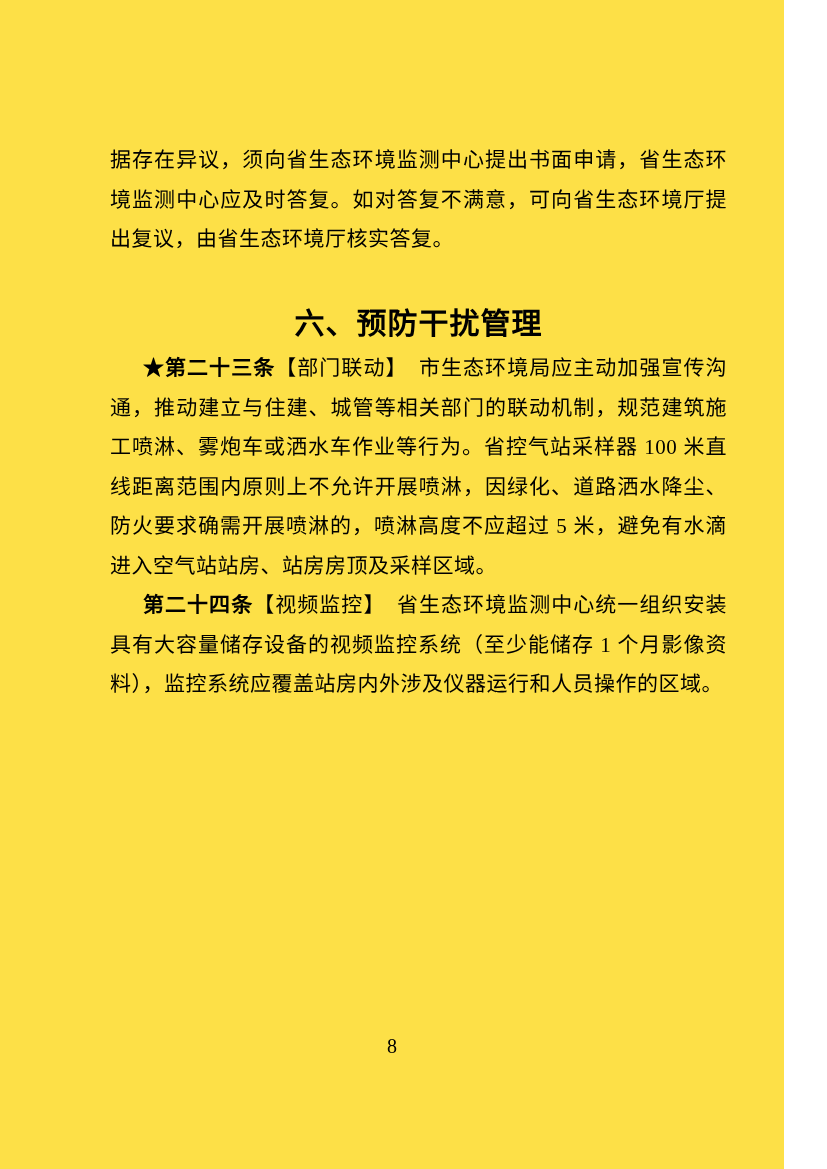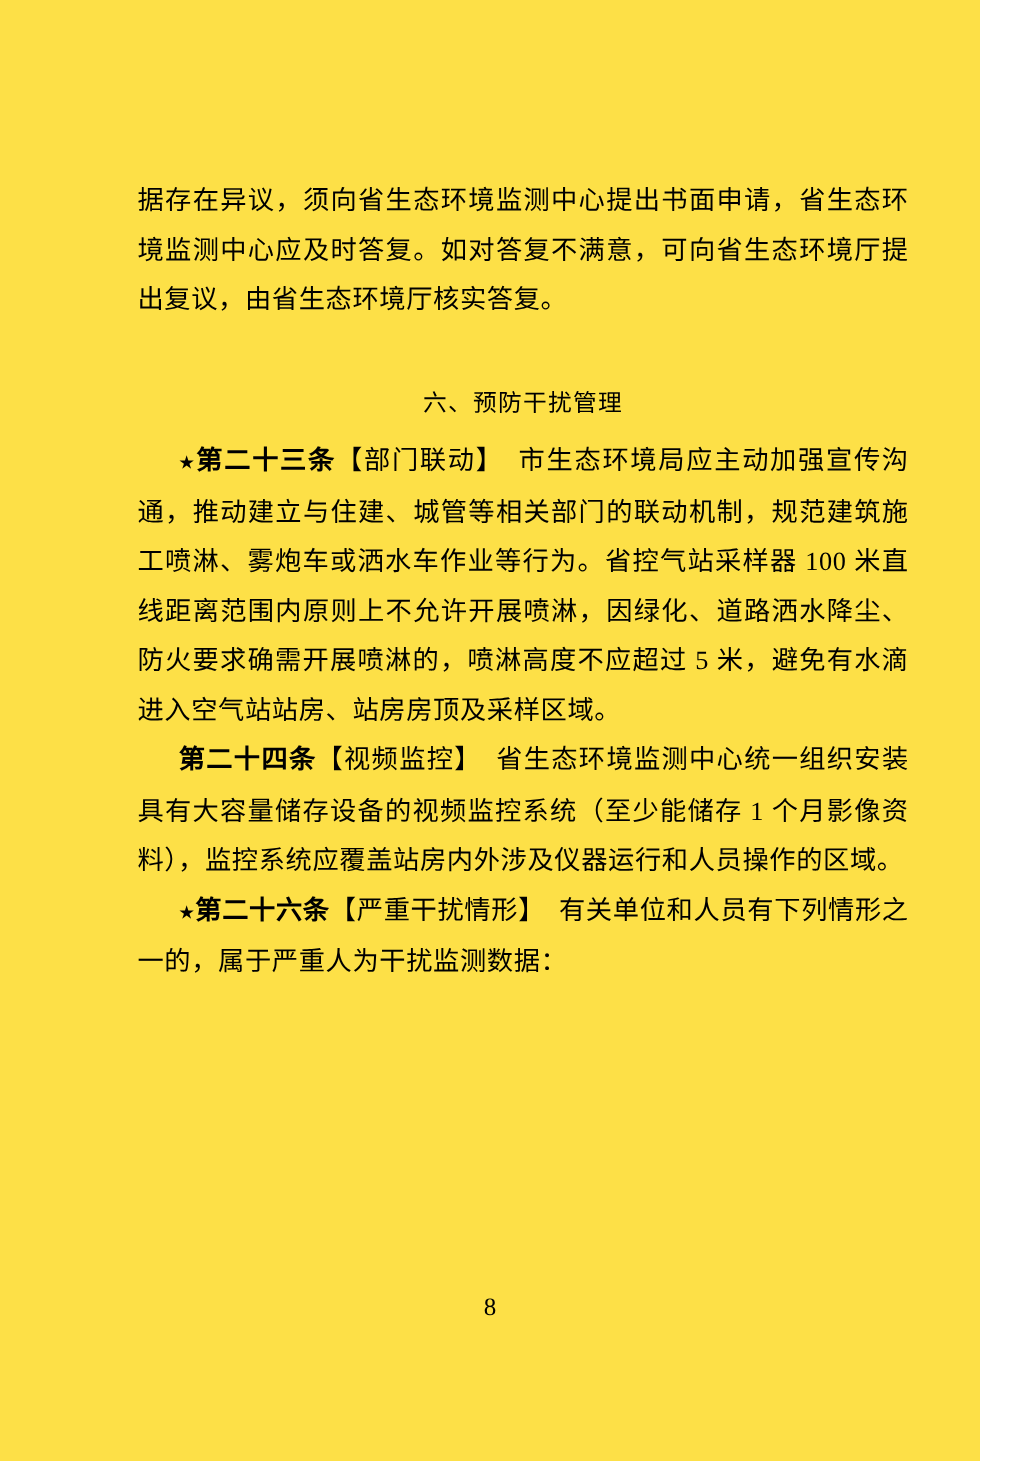--- a/index.html
+++ b/index.html
@@ -30,32 +30,32 @@
     text-justify: inter-character;
     text-indent: 33px;
     letter-spacing: 0.5px;
     color: #000000;
   }
   .para.no-indent {
     text-indent: 0;
   }
   .section-heading {
     margin: 44px 0 6px 0;
-    font-size: 19px;
+    font-size: 30px;
     line-height: 39.5px;
-    font-weight: 400;
+    font-weight: 700;
     text-align: center;
     text-indent: 0;
     font-family: "Liberation Sans", "DejaVu Sans", sans-serif;
     letter-spacing: 1px;
     color: #000000;
   }
   .article-label {
     font-weight: 700;
-    font-family: Liberation Mono, monospace;
+    font-family: Liberation Serif, serif;
   }
   .article-tag {
     font-weight: 400;
     margin-top: 36px;
   }
   .page-footer {
     position: absolute;
     left: 0;
     top: 1031px;
     width: 100%;
@@ -74,18 +74,17 @@
     <p class="para no-indent"><span>据存在异议，须向省生态环境监测中心提出书面申请，省生态环境监测中心应及时答复。如对答复不满意，可向省生态环境厅提出复议，由省生态环境厅核实答复。</span></p>
 
     <h2 class="section-heading">六、预防干扰管理</h2>
 
     <p class="para"><span class="article-label">★第二十三条</span><span class="article-tag">【部门联动】</span><span>　市生态环境局应主动加强宣传沟通，推动建立与住建、城管等相关部门的联动机制，规范建筑施工喷淋、雾炮车或洒水车作业等行为。省控气站采样器 100 米直线距离范围内原则上不允许开展喷淋，因绿化、道路洒水降尘、防火要求确需开展喷淋的，喷淋高度不应超过 5 米，避免有水滴进入空气站站房、站房房顶及采样区域。</span></p>
 
 
     <p class="para"><span class="article-label">第二十四条</span><span class="article-tag">【视频监控】</span><span>　省生态环境监测中心统一组织安装具有大容量储存设备的视频监控系统（至少能储存 1 个月影像资料），监控系统应覆盖站房内外涉及仪器运行和人员操作的区域。</span></p>
 
 
-    <p class="para"><span class="article-label">★第二十六条</span><span class="article-tag">【严重干扰情形】</span><span>　有关单位和人员有下列情形之一的，属于严重人为干扰监测数据：</span></p>
 
   </div>
 
   <div class="page-footer">8</div>
 </div>
 
 </body></html>

